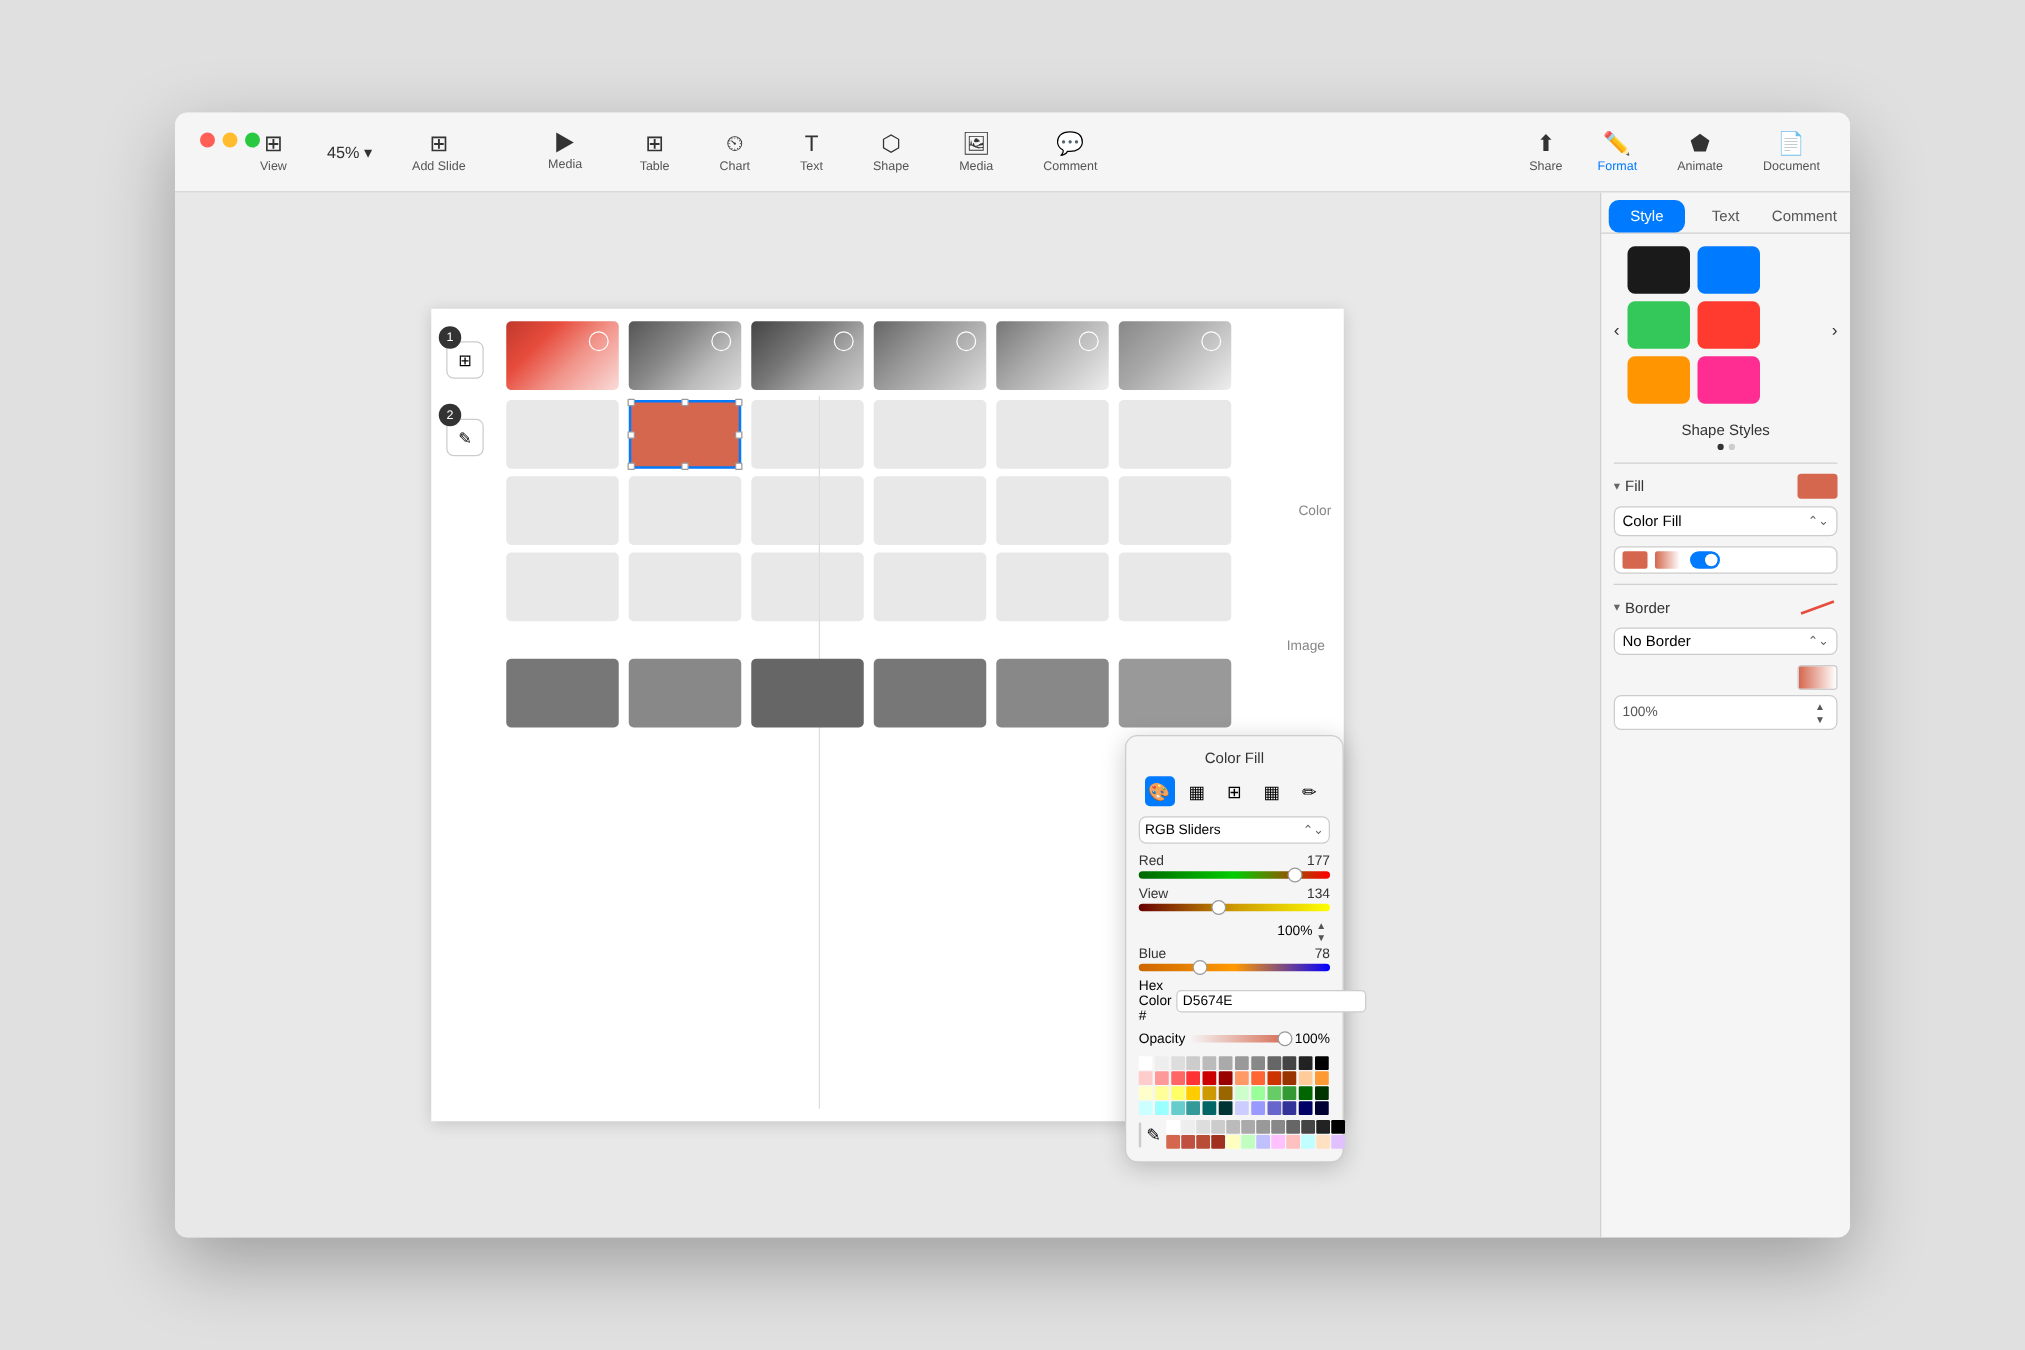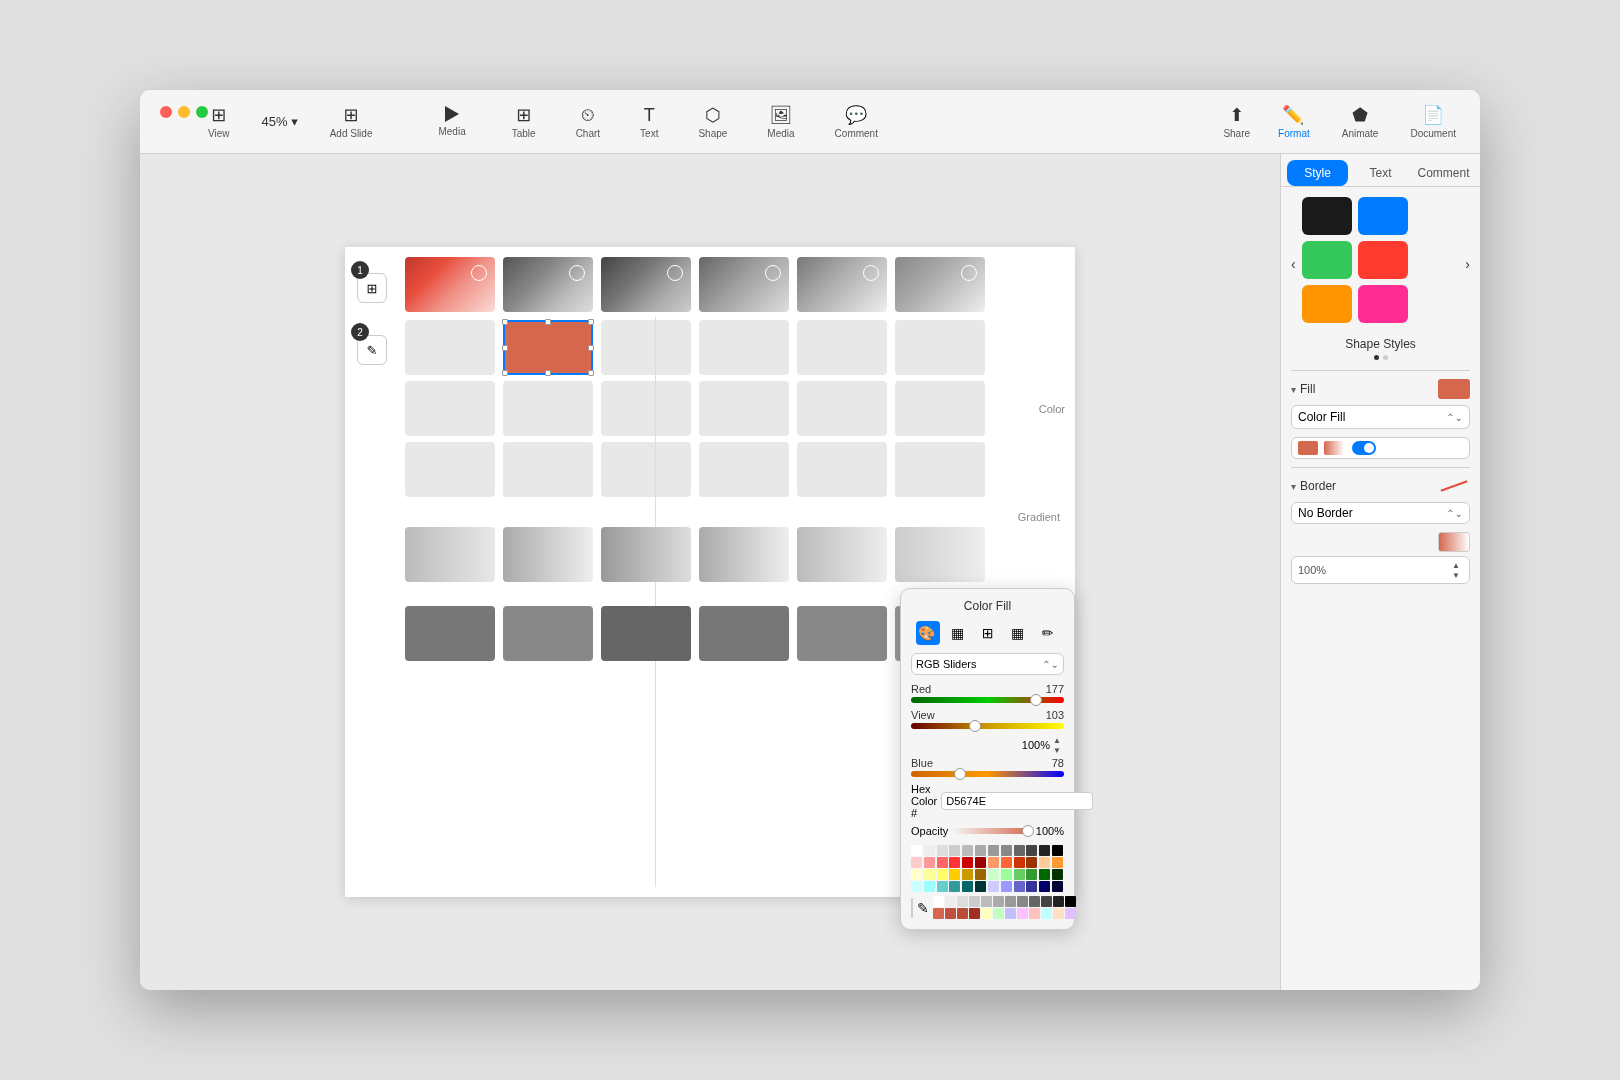--- a/index.html
+++ b/index.html
@@ -794,31 +794,20 @@
               <div class="color-thumb"></div>
               <div class="color-thumb"></div>
               <div class="color-thumb"></div>
               <div class="color-thumb"></div>
             </div>
             <span class="section-right-label" style="right:0;top:50%;transform:translateY(-50%);position:absolute;font-size:11px;color:#888;">Color</span>
           </div>
 
           <div style="position:absolute;left:260px;top:60px;bottom:0;width:1px;background:#ddd;"></div>
 
-          <div style="position:relative; margin-bottom:6px; margin-top:8px;">
-            <div class="section-label">Gradient</div>
-            <div class="grid-row">
-              <div class="gradient-thumb"></div>
-              <div class="gradient-thumb" style="background:linear-gradient(to right,#aaa,#eee);"></div>
-              <div class="gradient-thumb" style="background:linear-gradient(to right,#999,#ddd);"></div>
-              <div class="gradient-thumb" style="background:linear-gradient(to right,#aaa,#eee);"></div>
-              <div class="gradient-thumb" style="background:linear-gradient(to right,#bbb,#eee);"></div>
-              <div class="gradient-thumb" style="background:linear-gradient(to right,#ccc,#eee);"></div>
-            </div>
-          </div>
 
           <div style="position:relative; margin-top:8px;">
             <div class="section-label">Image</div>
             <div class="grid-row">
               <div class="image-thumb" style="background:#777;"></div>
               <div class="image-thumb" style="background:#888;"></div>
               <div class="image-thumb" style="background:#666;"></div>
               <div class="image-thumb" style="background:#777;"></div>
               <div class="image-thumb" style="background:#888;"></div>
               <div class="image-thumb" style="background:#999;"></div>
@@ -847,21 +836,21 @@
             <span>177</span>
           </div>
           <div class="slider-track slider-track-red">
             <div class="slider-thumb" style="left:78%;"></div>
           </div>
         </div>
 
         <div class="slider-row">
           <div class="slider-label">
             <span>View</span>
-            <span>103</span>
+            <span>134</span>
           </div>
           <div class="slider-track slider-track-green">
             <div class="slider-thumb" style="left:38%;"></div>
           </div>
         </div>
 
         <div style="display:flex;justify-content:flex-end;align-items:center;font-size:11px;margin-bottom:2px;">
           <span>100%</span>
           <div class="stepper">
             <div class="stepper-btn">▲</div>

